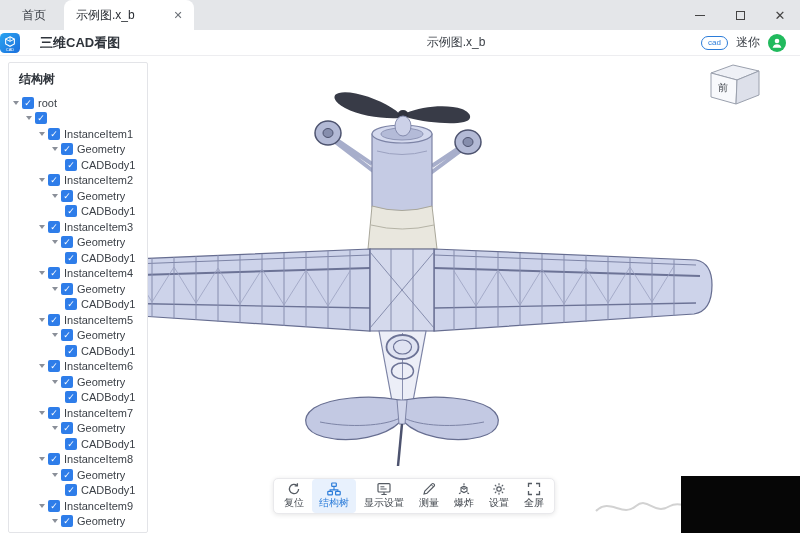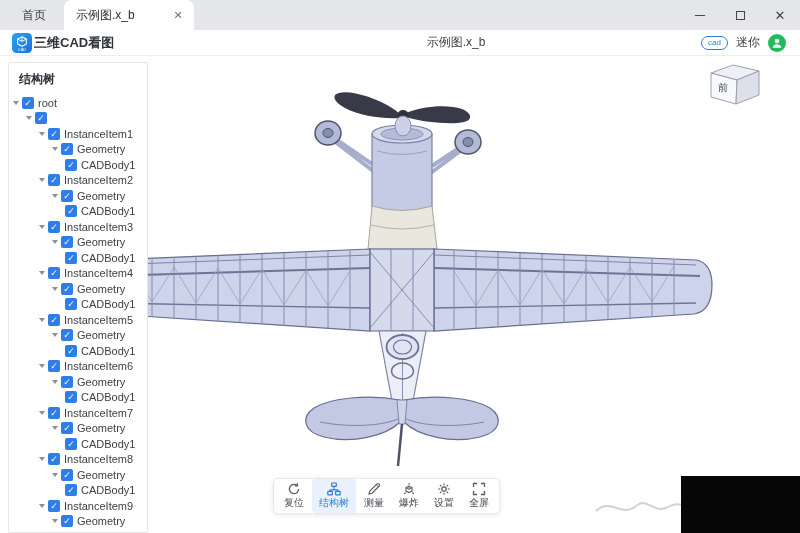--- a/index.html
+++ b/index.html
@@ -14,21 +14,21 @@
   .tab-active .tab-label { flex:1; overflow:hidden; white-space:nowrap; }
   .tab-close { width:16px; height:16px; line-height:16px; text-align:center; font-size:11px; color:#6b7077; border-radius:3px; }
   .win-controls { position:absolute; right:0; top:0; height:30px; display:flex; }
   .win-btn { width:40px; height:30px; display:flex; align-items:center; justify-content:center; color:#333; }
   .ic-min { width:10px; height:1px; background:#444; display:block; }
   .ic-max { width:9px; height:9px; border:1px solid #444; display:block; }
   .ic-close { font-size:13px; color:#444; line-height:1; }
 
   
   .header { position:absolute; left:0; top:30px; width:800px; height:26px; background:#fff; border-bottom:1px solid #ededf0; display:flex; align-items:center; }
-  .brand { display:flex; align-items:center; gap:2px; padding-left:12px; }
+  .brand { display:flex; align-items:center; gap:20px; }
   .brand-name { font-size:13px; font-weight:bold; color:#2f343b; }
   .doc-title { position:absolute; left:456px; transform:translateX(-50%); font-size:12px; color:#3a3f46; }
   .header-right { position:absolute; right:14px; display:flex; align-items:center; gap:8px; }
   .cad-badge { border:1px solid #2b7cd9; color:#2b7cd9; font-size:8px; border-radius:9px; padding:1px 6px; line-height:10px; }
   .mini-label { font-size:12px; color:#3a3f46; }
 
   
   .sidebar { position:absolute; left:8px; top:62px; width:140px; height:471px; background:#fff; border:1px solid #e3e4e8; border-radius:2px; z-index:6; overflow:hidden; }
   .sidebar-title { font-size:12px; font-weight:bold; color:#2f343b; padding:8px 10px 7px 10px; }
   .tree { font-size:11px; color:#3a3f46; }
@@ -329,20 +329,28 @@
       <svg viewBox="0 0 14 14">
         <rect x="4.7" y="1" width="4.6" height="3.4" rx="0.6" fill="none" stroke="currentColor" stroke-width="1.2"></rect>
         <rect x="0.8" y="9.4" width="4.6" height="3.4" rx="0.6" fill="none" stroke="currentColor" stroke-width="1.2"></rect>
         <rect x="8.6" y="9.4" width="4.6" height="3.4" rx="0.6" fill="none" stroke="currentColor" stroke-width="1.2"></rect>
         <path d="M7 4.4v2.1M3.1 9.4V7.9h7.8v1.5M7 6.5v1.4" fill="none" stroke="currentColor" stroke-width="1.1"></path>
       </svg>
       <span class="tb-label">结构树</span>
     </div>
     <div class="tb-item">
       <svg viewBox="0 0 14 14">
+        <rect x="1" y="1.6" width="12" height="8.4" rx="1" fill="none" stroke="currentColor" stroke-width="1.2"></rect>
+        <path d="M7 10v2.3M4.4 12.5h5.2" stroke="currentColor" stroke-width="1.2" fill="none"></path>
+        <path d="M3.4 4.8h4M3.4 7h6.2" stroke="currentColor" stroke-width="1" fill="none"></path>
+      </svg>
+      <span class="tb-label">显示设置</span>
+    </div>
+    <div class="tb-item">
+      <svg viewBox="0 0 14 14">
         <path d="M2 12l.8-3L10 1.8a1.2 1.2 0 0 1 1.7 0l.5.5a1.2 1.2 0 0 1 0 1.7L5 11.2 2 12z" fill="none" stroke="currentColor" stroke-width="1.1"></path>
         <path d="M9.2 2.6l2.2 2.2" stroke="currentColor" stroke-width="1" fill="none"></path>
       </svg>
       <span class="tb-label">测量</span>
     </div>
     <div class="tb-item">
       <svg viewBox="0 0 14 14">
         <path d="M7 4.2l3 1.5v3.4L7 10.6 4 9.1V5.7z" fill="none" stroke="currentColor" stroke-width="1.1"></path>
         <path d="M7 4.2v3.2M4 5.7l3 1.7 3-1.7" fill="none" stroke="currentColor" stroke-width="0.9"></path>
         <path d="M7 1.2v1.9M2 11.8l1.7-1.1M12 11.8l-1.7-1.1" stroke="currentColor" stroke-width="1.1" fill="none"></path>

